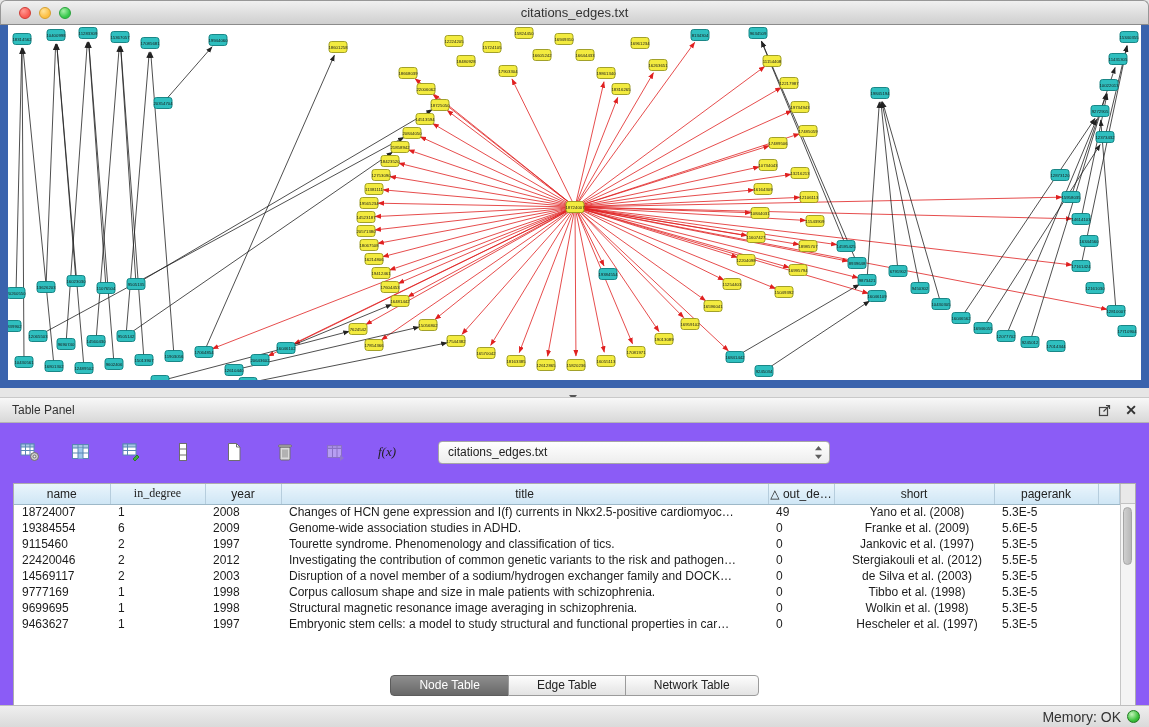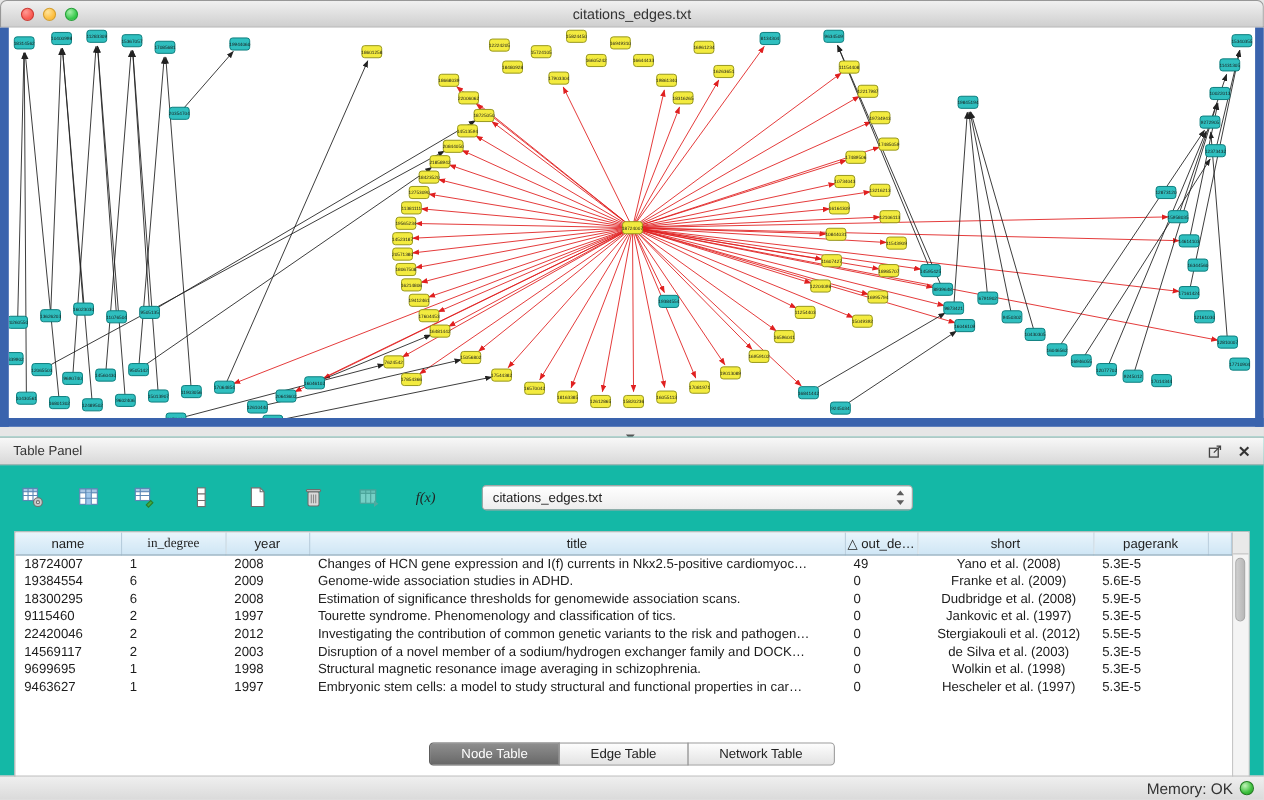--- a/index.html
+++ b/index.html
@@ -15,21 +15,21 @@
   .light.yellow { background:radial-gradient(circle at 35% 30%, #ffe39a, #fdbe40 65%); border:1px solid #d59f2e; }
   .light.green { background:radial-gradient(circle at 35% 30%, #a6efa9, #36c84b 65%); border:1px solid #27a23a; }
   .win-title { text-align:center; line-height:23px; font-size:13px; color:#333; }
   .net-body { height:363px; background:#fff; border-left:8px solid #3a63ad; border-right:8px solid #3a63ad; border-bottom:8px solid #3a63ad; overflow:hidden; }
   .net-body svg { display:block; width:1133px; height:363px; }
 
   .grip { position:absolute; top:394px; left:567px; width:12px; height:7px; }
   .grip svg { display:block; }
 
   
-  .table-panel { position:absolute; top:397px; left:0; width:1149px; height:308px; background:#14b8a6; }
+  .table-panel { position:absolute; top:397px; left:0; width:1149px; height:308px; background:#8b5cf6; }
   .panel-header { height:26px; background:linear-gradient(#f8f8f8,#d8d8d8); border-top:1px solid #c9c9c9; border-bottom:1px solid #b5b5b5; display:flex; align-items:center; padding:0 12px; }
   .panel-title { font-size:12px; color:#333; margin-right:auto; }
   .panel-actions { display:flex; align-items:center; gap:14px; }
   .panel-actions .pa { cursor:default; line-height:0; }
   .close-x { font-size:14px; font-weight:bold; color:#333; line-height:14px; }
 
   .toolbar { position:absolute; top:40px; left:18px; display:flex; align-items:center; gap:27px; height:30px; }
   .tool-btn { width:24px; height:24px; display:flex; align-items:center; justify-content:center; }
   .tool-btn.disabled { opacity:.45; }
   .fx-btn { font-size:13px; font-style:italic; font-family:"Liberation Serif", serif; color:#222; padding:0 4px; }
@@ -806,30 +806,20 @@
                 <td class="c0">19384554</td>
                 <td class="c1">6</td>
                 <td class="c2">2009</td>
                 <td class="c3">Genome-wide association studies in ADHD.</td>
                 <td class="c4">0</td>
                 <td class="c5">Franke et al. (2009)</td>
                 <td class="c6">5.6E-5</td>
                 <td class="cfill"></td>
               </tr>
               <tr>
-                <td class="c0">18300295</td>
-                <td class="c1">6</td>
-                <td class="c2">2008</td>
-                <td class="c3">Estimation of significance thresholds for genomewide association scans.</td>
-                <td class="c4">0</td>
-                <td class="c5">Dudbridge et al. (2008)</td>
-                <td class="c6">5.9E-5</td>
-                <td class="cfill"></td>
-              </tr>
-              <tr>
                 <td class="c0">9115460</td>
                 <td class="c1">2</td>
                 <td class="c2">1997</td>
                 <td class="c3">Tourette syndrome. Phenomenology and classification of tics.</td>
                 <td class="c4">0</td>
                 <td class="c5">Jankovic et al. (1997)</td>
                 <td class="c6">5.3E-5</td>
                 <td class="cfill"></td>
               </tr>
               <tr>
@@ -842,20 +832,30 @@
                 <td class="c6">5.5E-5</td>
                 <td class="cfill"></td>
               </tr>
               <tr>
                 <td class="c0">14569117</td>
                 <td class="c1">2</td>
                 <td class="c2">2003</td>
                 <td class="c3">Disruption of a novel member of a sodium/hydrogen exchanger family and DOCK…</td>
                 <td class="c4">0</td>
                 <td class="c5">de Silva et al. (2003)</td>
+                <td class="c6">5.3E-5</td>
+                <td class="cfill"></td>
+              </tr>
+              <tr>
+                <td class="c0">9777169</td>
+                <td class="c1">1</td>
+                <td class="c2">1998</td>
+                <td class="c3">Corpus callosum shape and size in male patients with schizophrenia.</td>
+                <td class="c4">0</td>
+                <td class="c5">Tibbo et al. (1998)</td>
                 <td class="c6">5.3E-5</td>
                 <td class="cfill"></td>
               </tr>
               <tr>
                 <td class="c0">9699695</td>
                 <td class="c1">1</td>
                 <td class="c2">1998</td>
                 <td class="c3">Structural magnetic resonance image averaging in schizophrenia.</td>
                 <td class="c4">0</td>
                 <td class="c5">Wolkin et al. (1998)</td>

